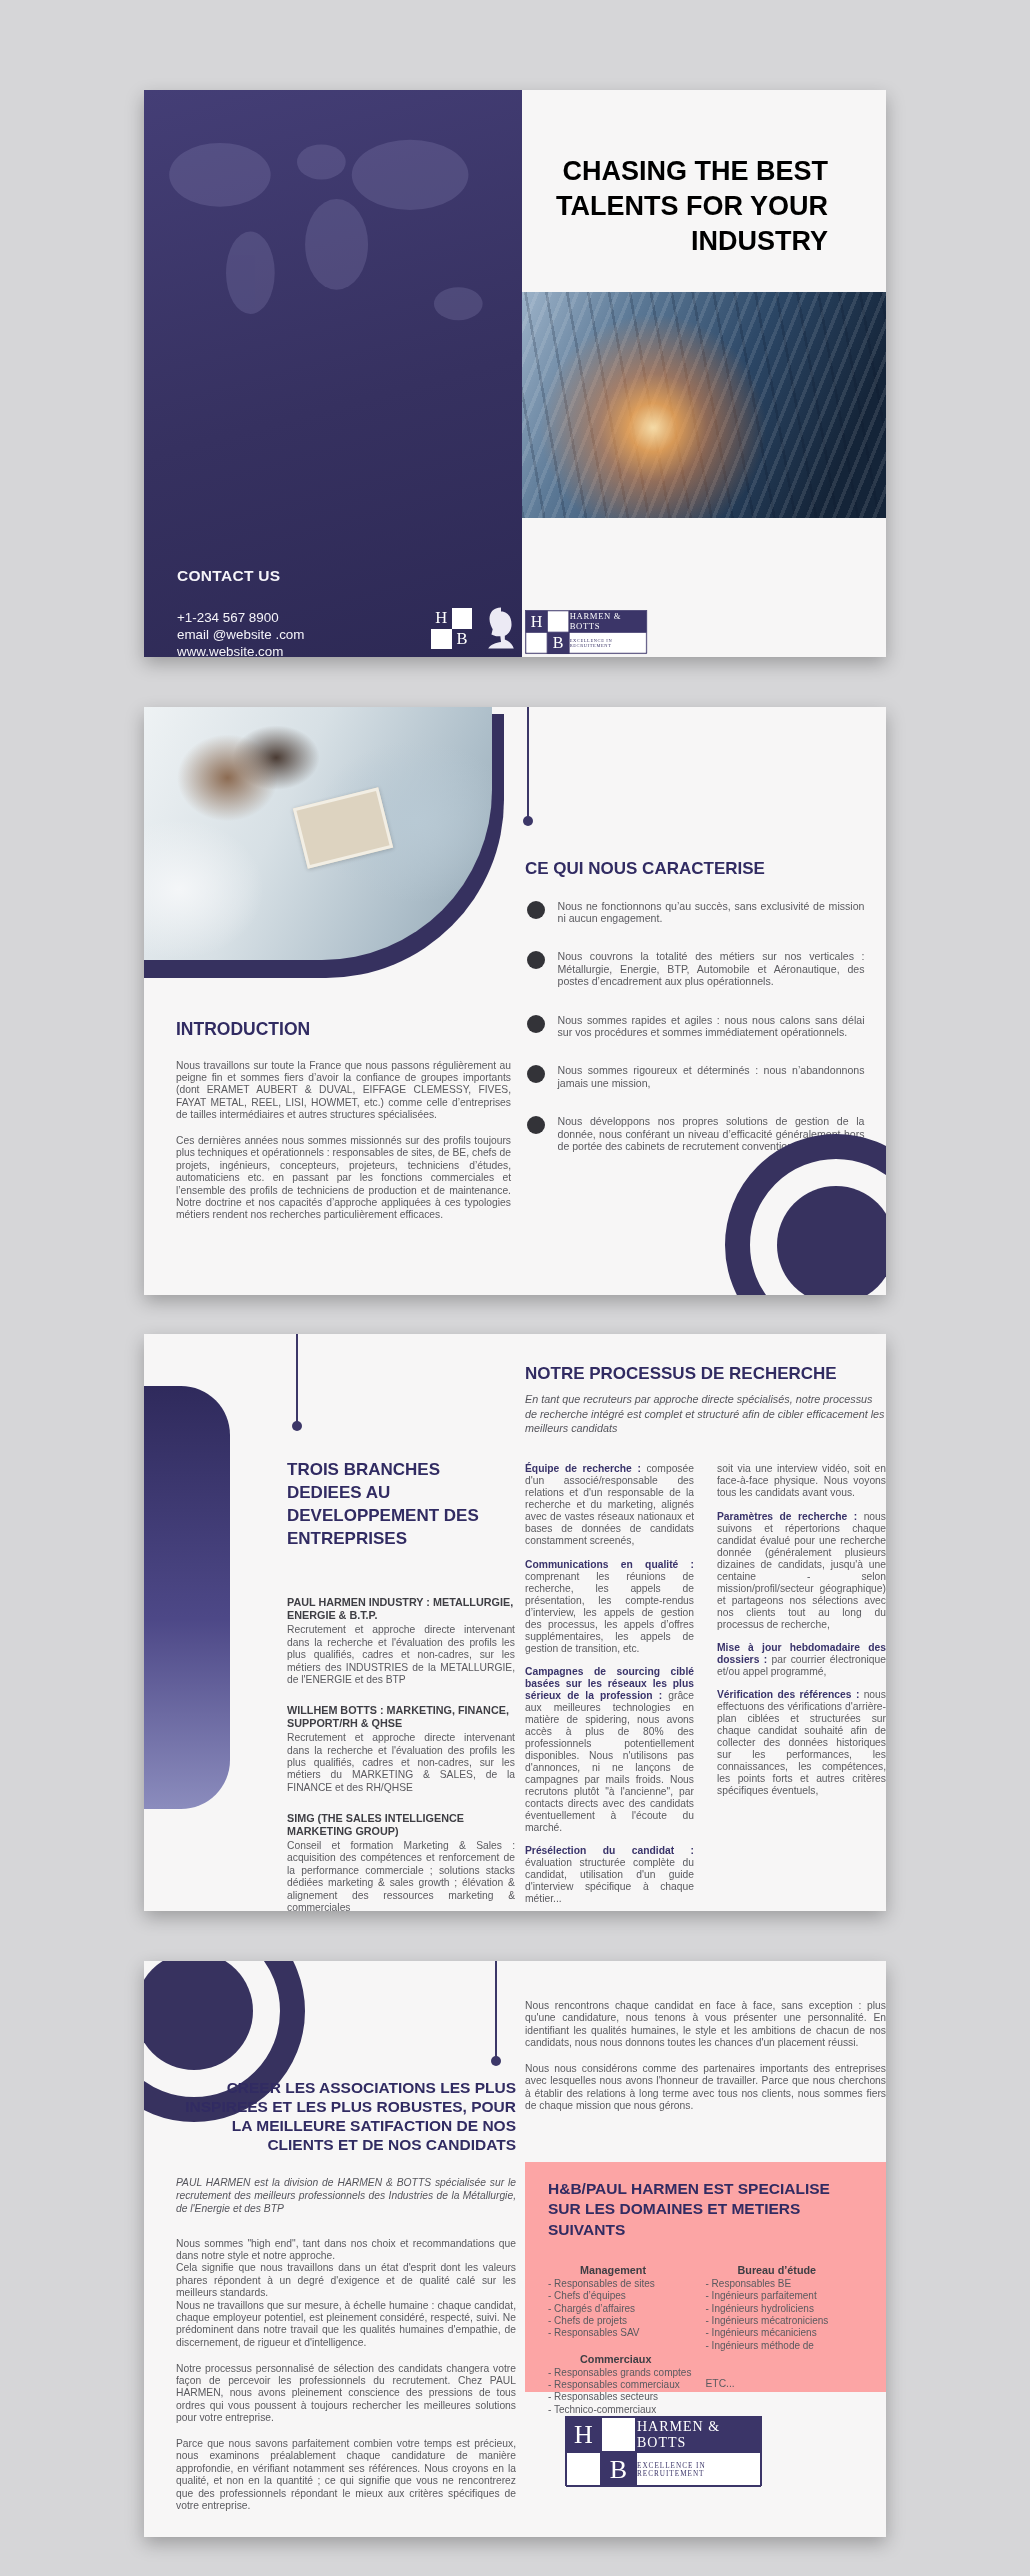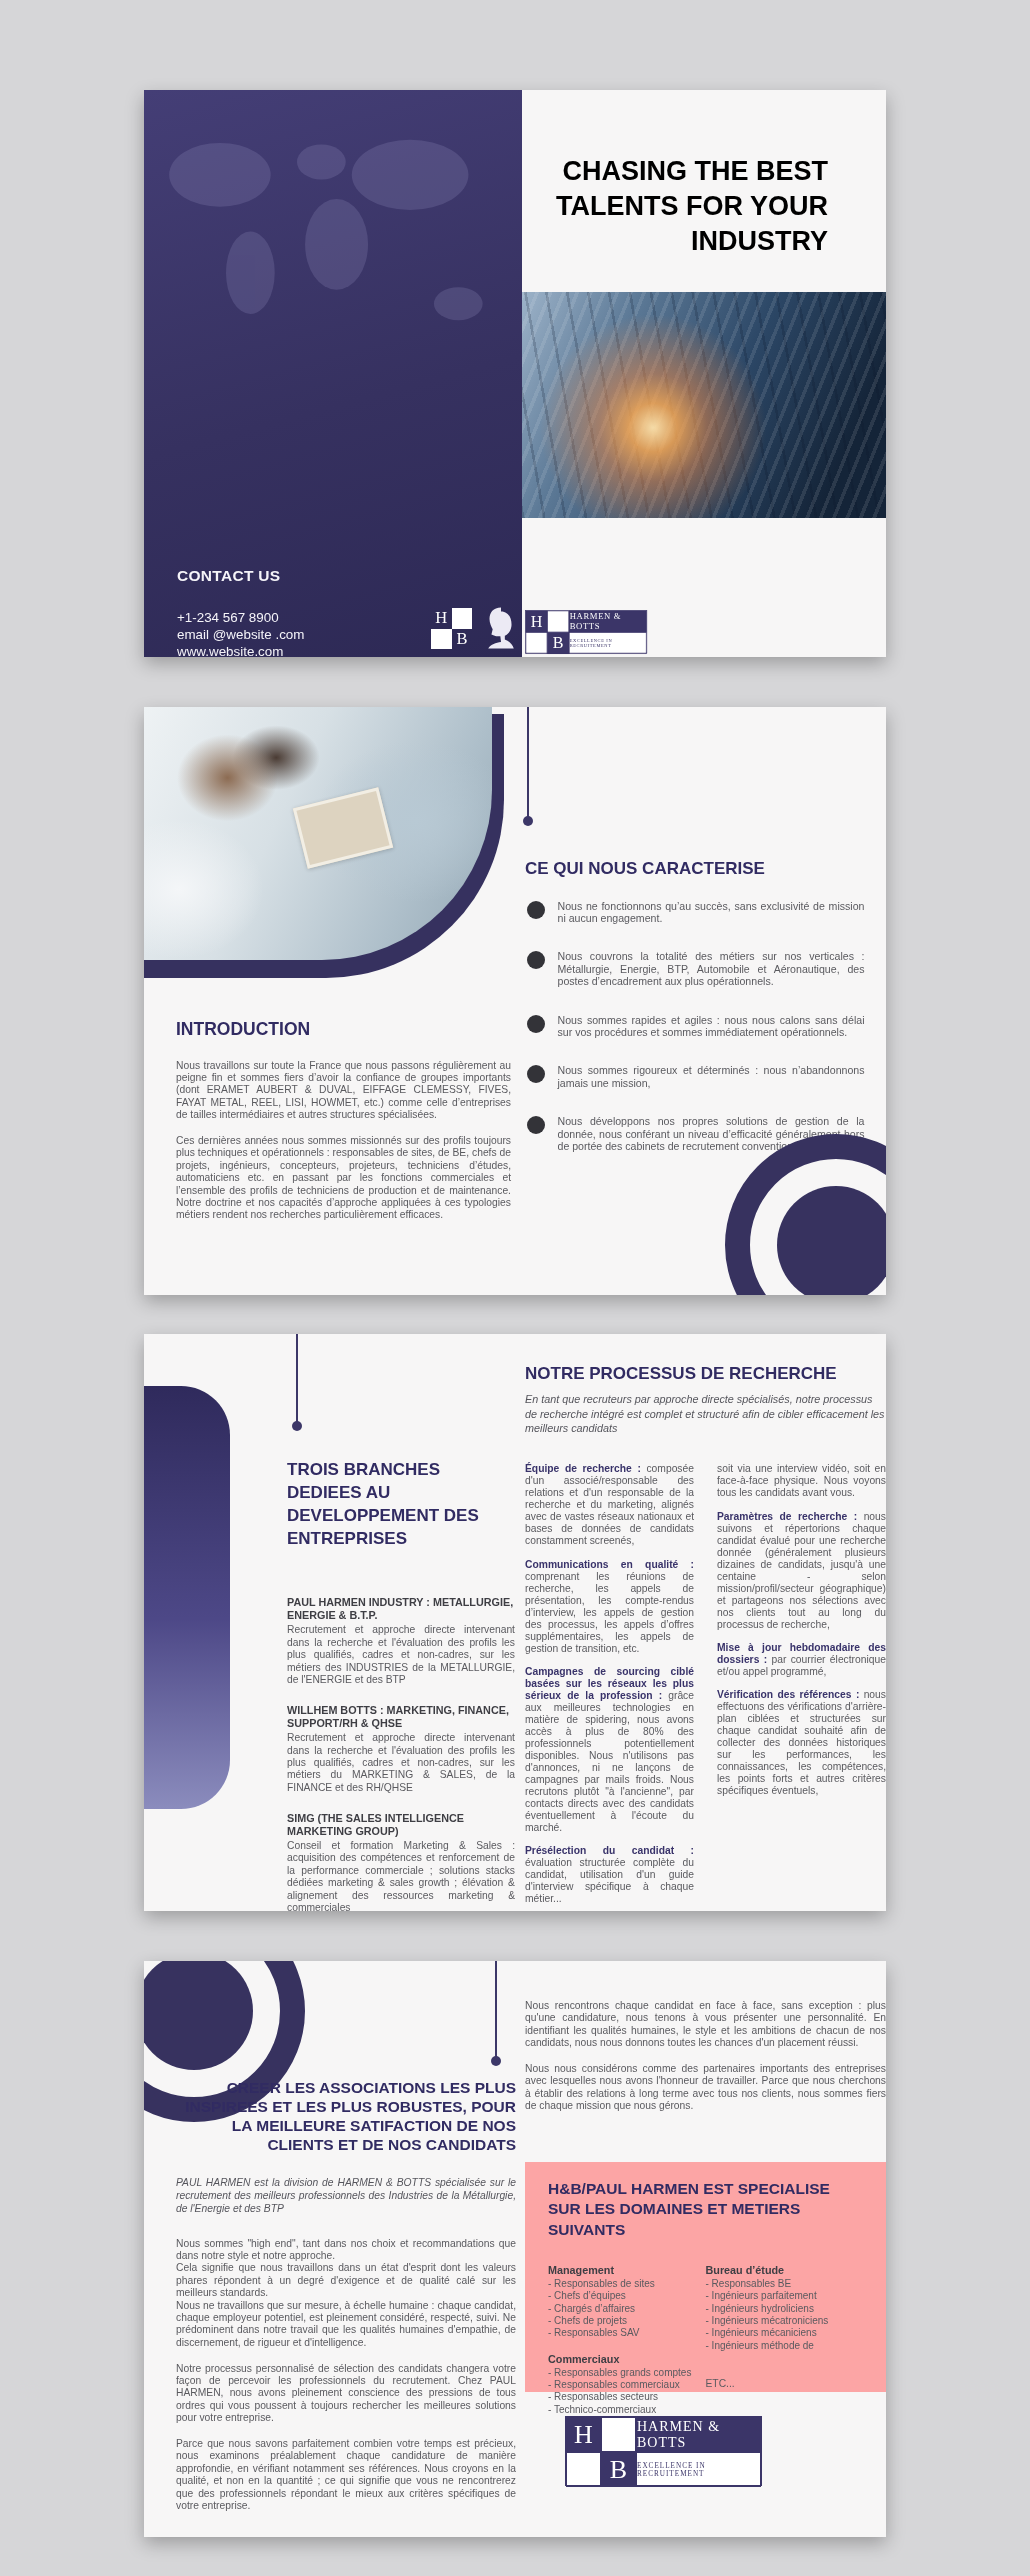--- a/index.html
+++ b/index.html
@@ -109,21 +109,21 @@
   .p4-left h2{font-size:15.5px;line-height:19px;text-align:right;margin-bottom:21.6px;}
   .p4-left .ital{font-size:10.3px;line-height:13px;font-style:italic;color:#55555c;text-align:justify;margin-bottom:23px;}
   .p4-left p.seg{margin:0;}
   .p4-left p.gap{margin-top:13.4px;}
   .p4-right{position:absolute;left:381px;top:39px;width:361px;}
   .p4-right p.gap{margin-top:13.4px;}
   .p4-box{position:absolute;left:381px;top:201px;width:361px;height:230px;background:#fca5a5;padding:16.5px 23px;}
   .p4-box h2{font-size:15.5px;line-height:20.6px;margin-bottom:24px;}
   .box-cols{display:flex;}
   .box-col{width:50%;}
-  .g-title{font-size:10.8px;font-weight:700;color:#3e3e44;line-height:12.4px;margin-bottom:1px;}
+  .g-title{font-size:10.8px;font-weight:700;color:#3e3e44;line-height:12.4px;margin-bottom:1px;margin-left:32px;}
   .g-item{font-size:10px;line-height:12.4px;color:var(--body);text-align:left;}
   .g-gap{margin-top:13.4px;}
   .etc{font-size:10.3px;color:var(--body);margin-top:26px;}
 </style>
 </head>
 <body>
 
 <div class="canvas">
 
   <section class="page" id="p1">

